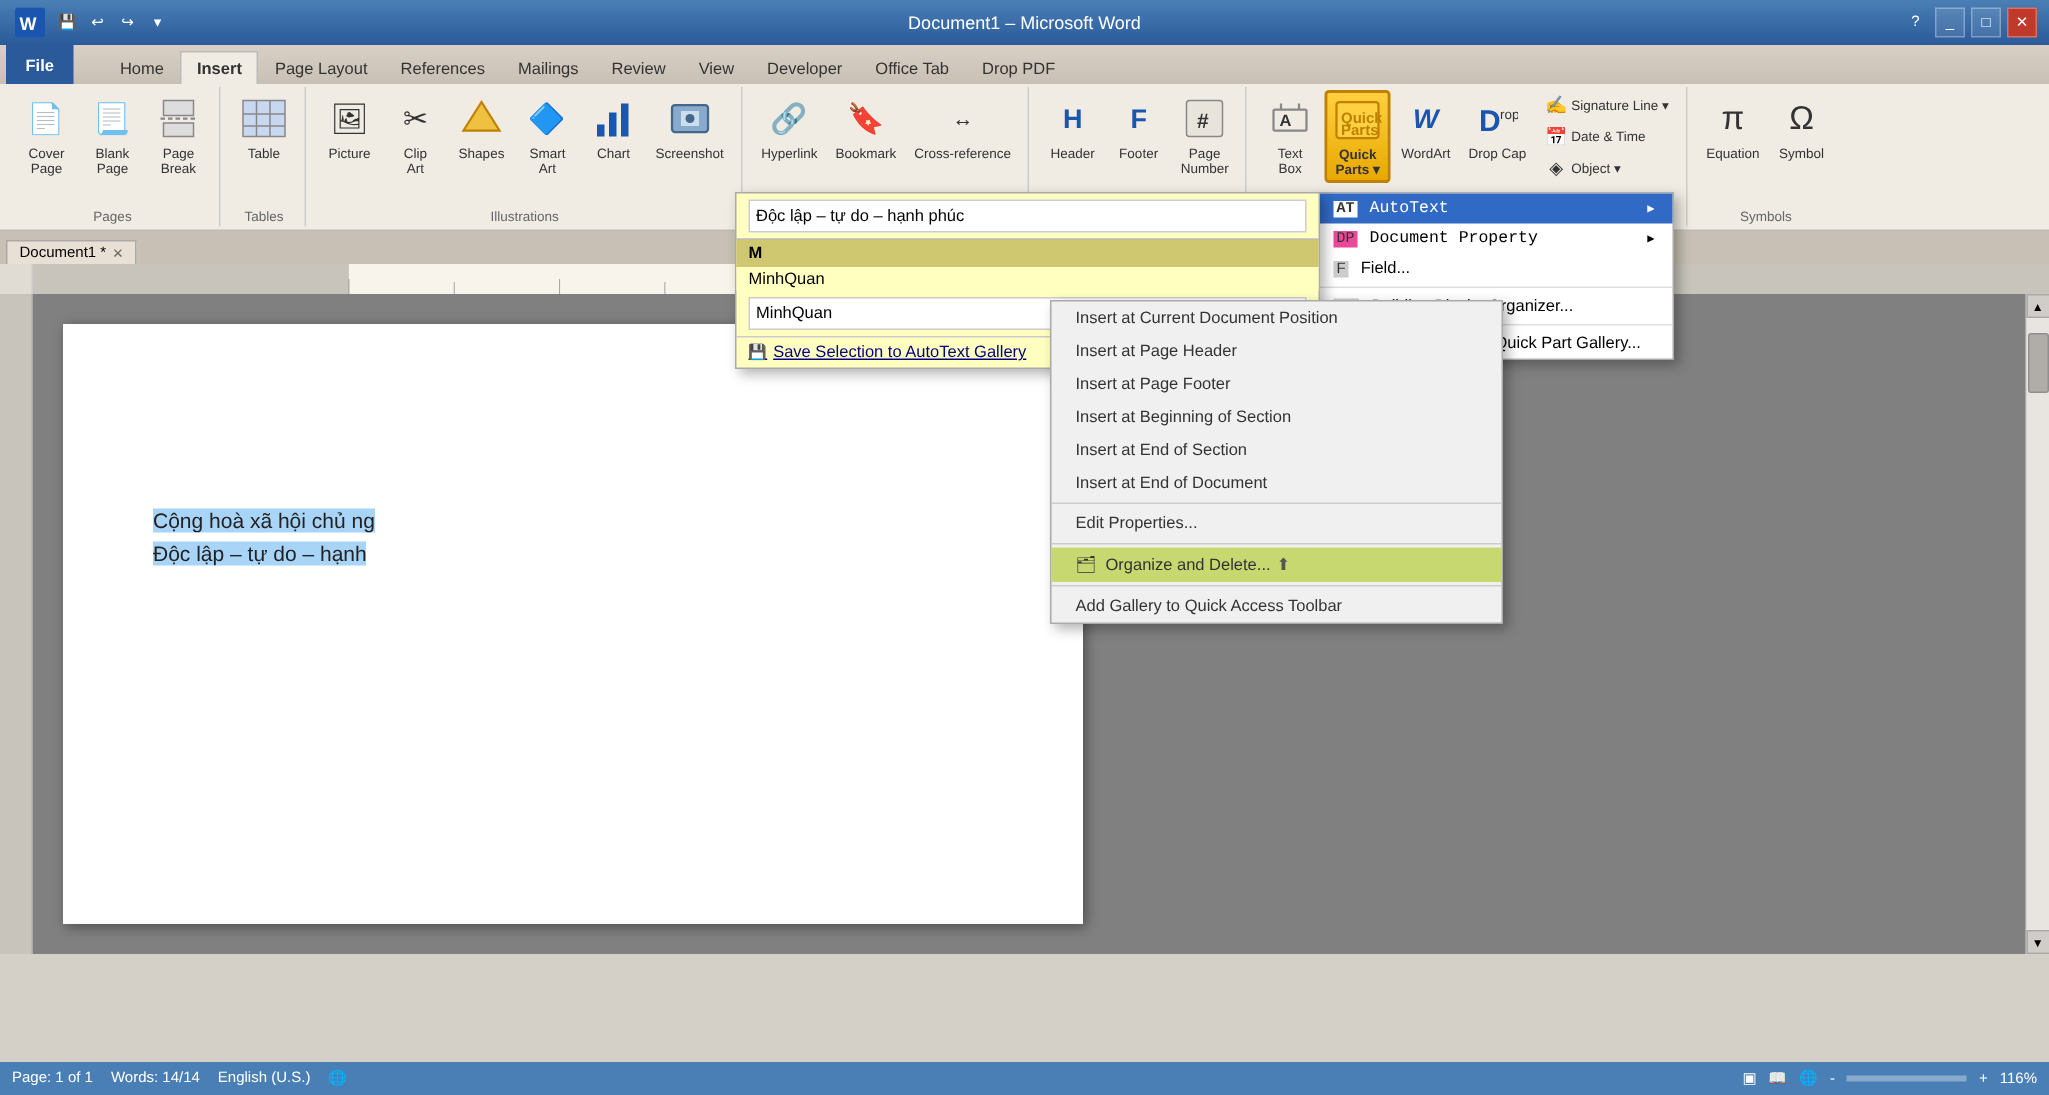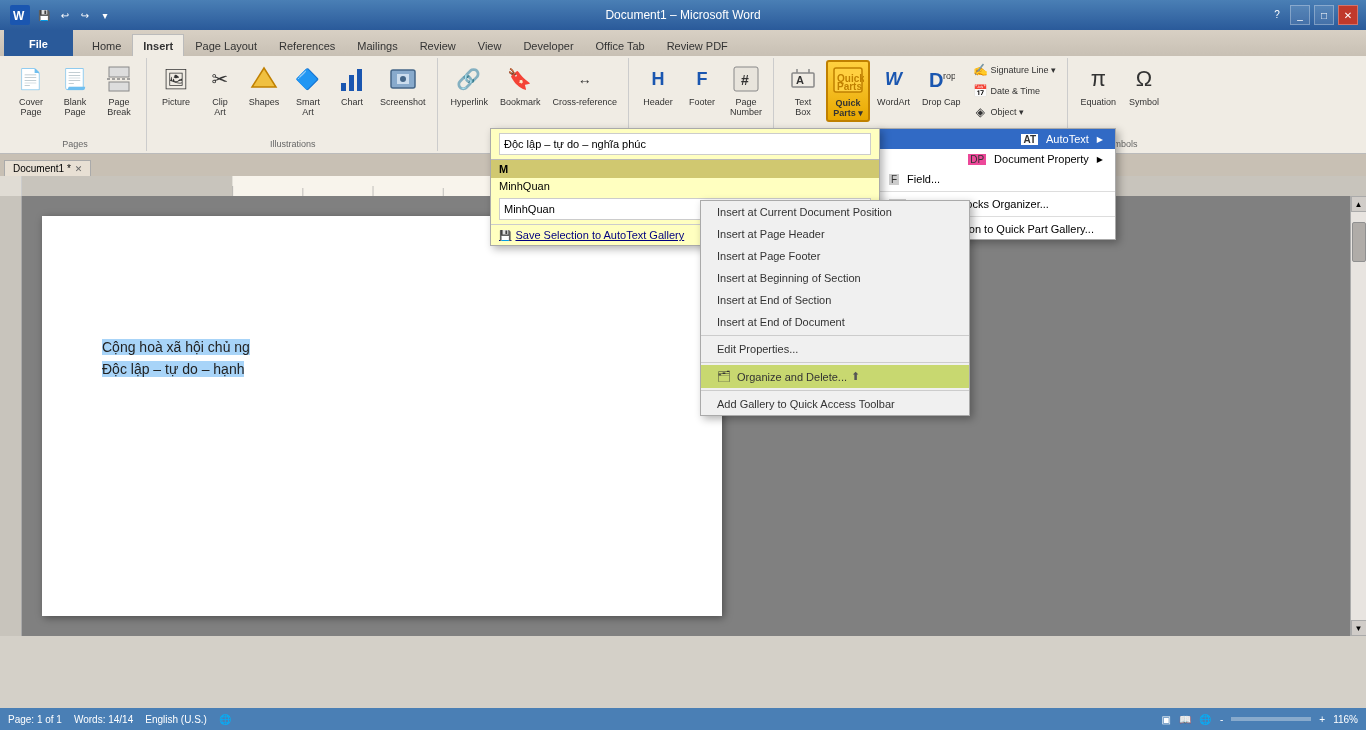--- a/index.html
+++ b/index.html
@@ -46,23 +46,23 @@
       background: #f0ece4;
       border-color: #bbb;
       border-bottom: none;
       color: #333;
       font-weight: bold;
     }
     .tab.file-tab {
       background: #2a5a9a;
       color: white;
       font-weight: bold;
-      margin-right: 8px;
+      margin-right: 20px;
       height: 26px;
-      padding: 0 24px;
+      padding: 0 12px;
     }
 
     .ribbon {
       background: #f0ece4;
       border-bottom: 1px solid #bbb;
       display: flex;
       align-items: stretch;
       padding: 2px 4px;
       height: 98px;
       gap: 2px;
@@ -288,21 +288,22 @@
     .qp-item {
       display: flex;
       align-items: center;
       padding: 4px 12px;
       cursor: pointer;
       font-size: 11px;
       gap: 8px;
     }
     .qp-item.has-submenu {
       display: flex;
-      justify-content: flex-end;
+      justify-content: space-between;
+      font-family: Liberation Mono, monospace;
     }
     .qp-item-left { display: flex; align-items: center; gap: 8px; }
     .qp-separator { height: 1px; background: #ddd; margin: 2px 0; }
     .qp-arrow { font-size: 8px; }
 
     
     .autotext-panel {
       position: absolute;
       top: 128px;
       left: 490px;
@@ -342,21 +343,21 @@
 
     
     .insert-submenu {
       position: absolute;
       top: 200px;
       left: 700px;
       background: #f0f0f0;
       border: 1px solid #aaa;
       box-shadow: 3px 3px 8px rgba(0,0,0,0.3);
       z-index: 1002;
-      width: 270px;
+      width: 302px;
     }
     .ins-item {
       padding: 5px 16px;
       font-size: 11px;
       cursor: pointer;
       color: #333;
     }
     .ins-item.highlighted { background: #c8d870; }
     .ins-separator { height: 1px; background: #ccc; margin: 2px 0; }
 
@@ -401,21 +402,21 @@
   <div class="tab file-tab">File</div>
   <div class="tab">Home</div>
   <div class="tab active">Insert</div>
   <div class="tab">Page Layout</div>
   <div class="tab">References</div>
   <div class="tab">Mailings</div>
   <div class="tab">Review</div>
   <div class="tab">View</div>
   <div class="tab">Developer</div>
   <div class="tab">Office Tab</div>
-  <div class="tab">Review PDF</div>
+  <div class="tab">Drop PDF</div>
 </div>
 
 <div class="ribbon">
 
   <div class="ribbon-group">
     <div class="ribbon-group-content">
       <div class="ribbon-btn">
         <div class="ribbon-icon">📄</div>
         <span>Cover<br>Page</span>
       </div>
@@ -430,20 +431,37 @@
               <line x1="2" y1="14" x2="26" y2="14" stroke="#888" stroke-width="1.5" stroke-dasharray="3,2"></line>
               <rect x="4" y="17" width="20" height="9" fill="#ddd" stroke="#888" stroke-width="1"></rect>
             </svg>
         </div>
         <span>Page<br>Break</span>
       </div>
     </div>
     <div class="ribbon-group-label">Pages</div>
   </div>
 
+  <div class="ribbon-group">
+    <div class="ribbon-group-content">
+      <div class="ribbon-btn">
+        <div class="ribbon-icon">
+          <svg width="32" height="32" viewBox="0 0 32 32">
+              <rect x="2" y="4" width="28" height="24" fill="#c8d8f0" stroke="#888" stroke-width="1"></rect>
+              <line x1="11" y1="4" x2="11" y2="28" stroke="#888"></line>
+              <line x1="20" y1="4" x2="20" y2="28" stroke="#888"></line>
+              <line x1="2" y1="13" x2="30" y2="13" stroke="#888"></line>
+              <line x1="2" y1="21" x2="30" y2="21" stroke="#888"></line>
+            </svg>
+        </div>
+        <span>Table</span>
+      </div>
+    </div>
+    <div class="ribbon-group-label">Tables</div>
+  </div>
 
   <div class="ribbon-group">
     <div class="ribbon-group-content">
       <div class="ribbon-btn">
         <div class="ribbon-icon">🖼</div>
         <span>Picture</span>
       </div>
       <div class="ribbon-btn">
         <div class="ribbon-icon">✂</div>
         <span>Clip<br>Art</span>
@@ -682,21 +700,21 @@
   <div class="qp-item">
     <span style="font-size:10px;background:#ccc;color:#333;padding:0 2px;">S</span>
     <span>Save Selection to Quick Part Gallery...</span>
   </div>
 </div>
 
 <div class="autotext-panel">
 
 
   <div style="background:white;border:1px solid #ccc;margin:4px 8px;padding:4px;">
-    <div style="font-size:11px;">Độc lập – tự do – nghĩa phúc</div>
+    <div style="font-size:11px;">Độc lập – tự do – hạnh phúc</div>
   </div>
 
   <div style="background:#d0c870;padding:3px 8px;font-size:11px;font-weight:bold;border-top:1px solid #bbb;">M</div>
   <div class="at-entry">MinhQuan</div>
 
   <div style="background:white;border:1px solid #ccc;margin:4px 8px;padding:4px;">
     <div style="font-size:11px;">MinhQuan</div>
   </div>
 
   <div class="at-save-btn">

